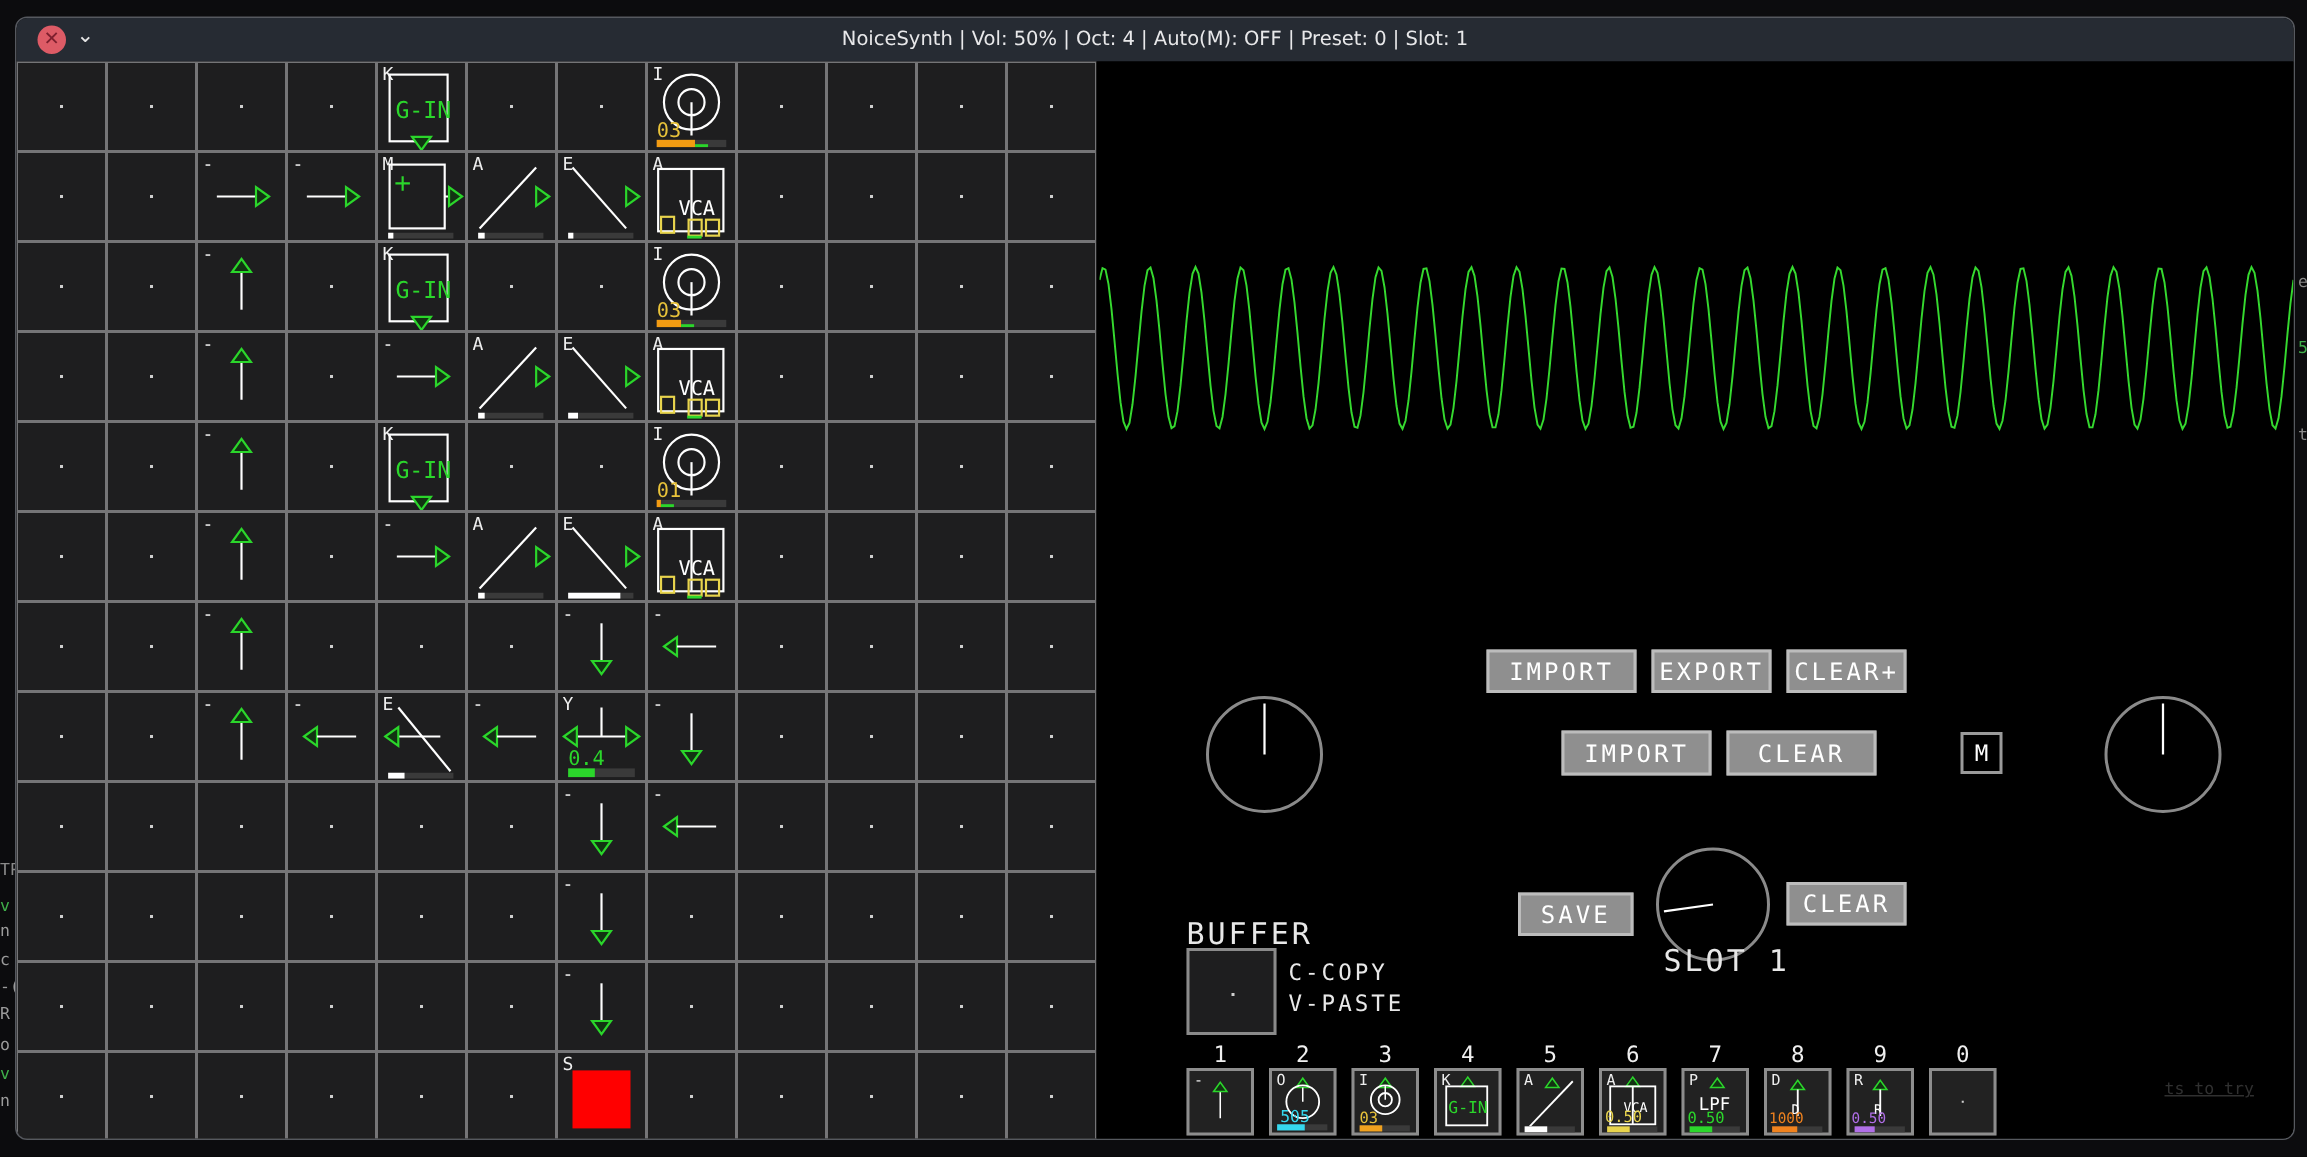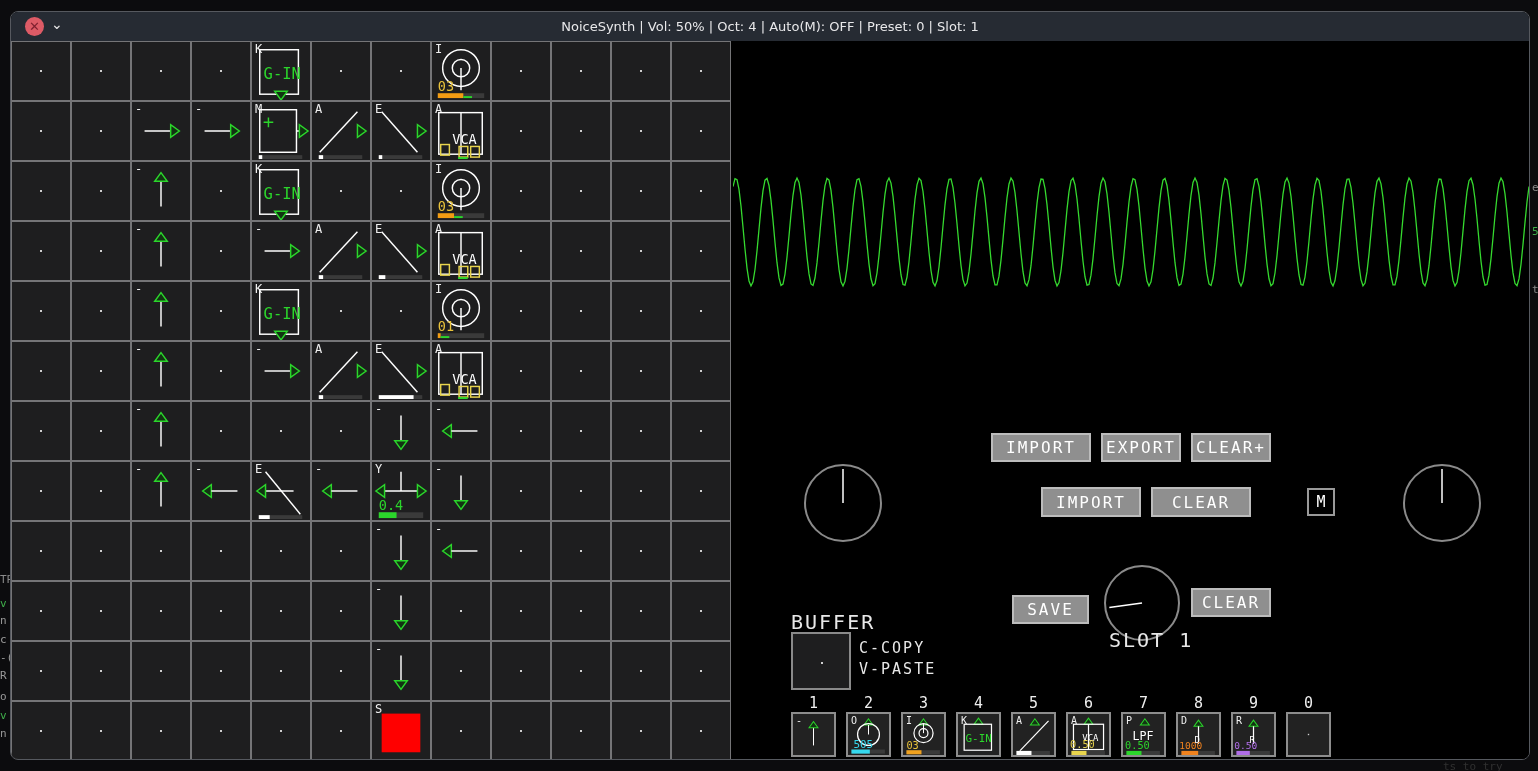--- a/index.html
+++ b/index.html
@@ -846,15 +846,15 @@
           <div class="palnum" style="left: 555px; top: 653px;">0</div>
           <div class="palcell" style="left: 555px; top: 671px;">
             <svg width="41" height="41" viewBox="0 0 60 60" class="modsvg">
               <rect x="29" y="29" width="2" height="2" fill="#cfcfcf"></rect>
             </svg>
           </div>
         </div>
   </div>
 </div>
 
-<div class="frag" style="left:1443px;top:761px;color:#303030;">ts to try</div>
+<div class="frag" style="left:1443px;top:720px;color:#303030;text-decoration:underline;">ts to try</div>
 
 </div>
 
 </body></html>

